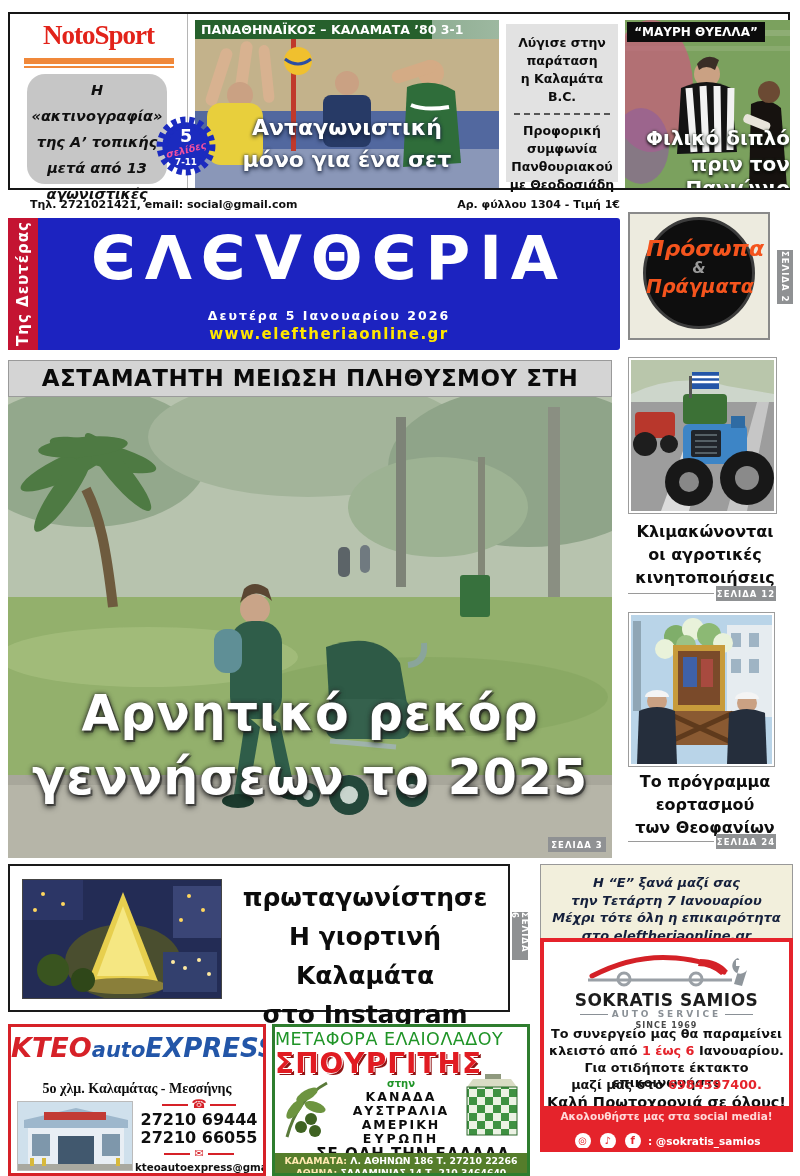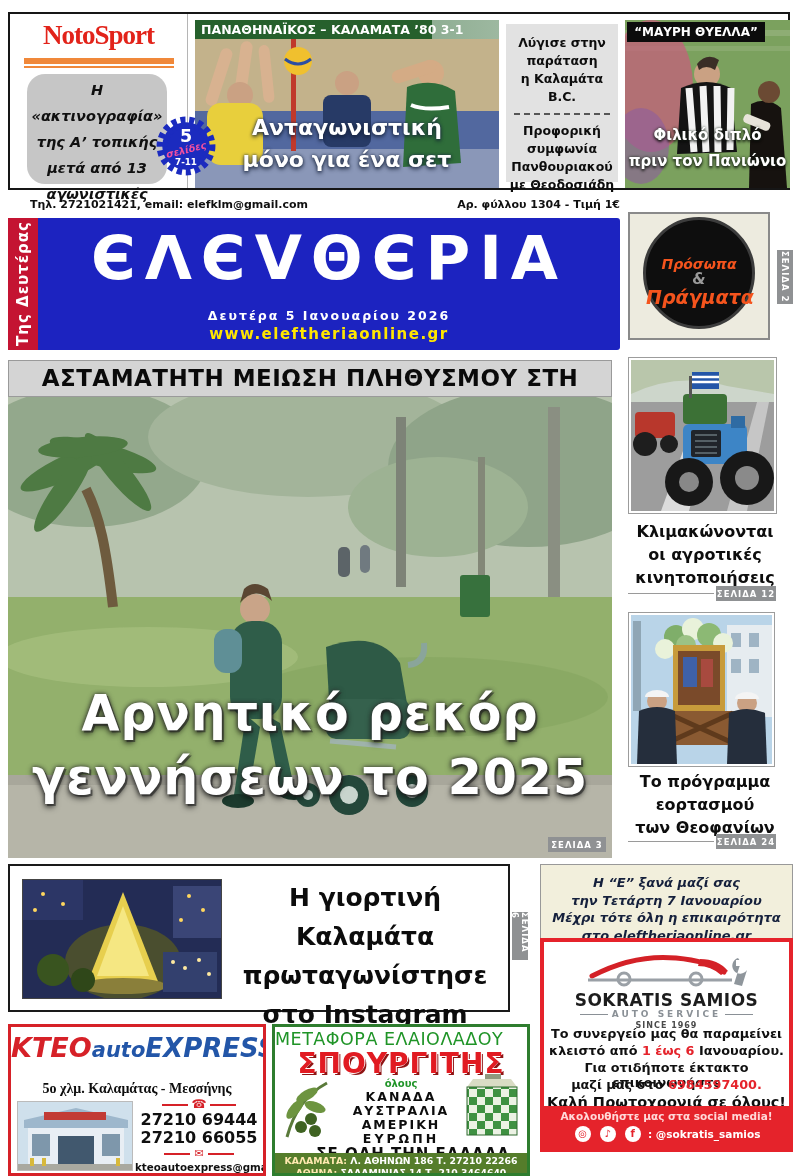--- a/index.html
+++ b/index.html
@@ -25,37 +25,37 @@
   padding-left:6px;background:linear-gradient(to right,#26602c 0%,#26602c 78%,#8fae93 78%,#9db8a0 100%)}
 .vb-photo{left:0;top:19px;width:304px;height:149px;overflow:hidden}
 .vb-cap{width:100%;text-align:center;color:#fff;font-weight:bold;font-size:22px;
   text-shadow:0 0 3px #24324f,0 2px 4px rgba(10,20,40,.8)}
 .brief-box{left:496px;top:10px;width:112px;height:158px;background:#e2e2e2;font-weight:bold;font-size:12.5px;
   line-height:18px;text-align:center;color:#0d0d0d;padding-top:10px}
 .brief-div{border-top:2px dashed #555;margin:7px 8px}
 .fb-panel{left:615px;top:6px;width:165px;height:168px;overflow:hidden}
 .fb-title{left:2px;top:2px;width:138px;height:20px;line-height:20px;background:#0c0c0c;color:#fff;
   font-weight:bold;font-size:12px;text-align:center;z-index:3}
-.fb-cap{width:100%;text-align:center;color:#fff;font-weight:bold;font-size:15px;
+.fb-cap{width:100%;text-align:right;color:#fff;font-weight:bold;font-size:20px;
   text-shadow:0 0 3px #1c2b1c,0 2px 3px rgba(0,0,0,.8)}
 
 
 .contact-line{left:30px;top:198px;font-size:11px;font-weight:bold;color:#101010}
 .issue-line{left:380px;top:198px;width:240px;text-align:right;font-size:11px;font-weight:bold;color:#101010}
 .mast{left:8px;top:218px;width:612px;height:132px;background:#1c23c0;border-radius:3px}
 .edition{left:0;top:0;width:30px;height:132px;background:#c41432;color:#fff;font-weight:bold;font-size:15px;
   writing-mode:vertical-rl;transform:rotate(180deg);display:flex;align-items:center;justify-content:center;letter-spacing:1px}
 .mast-logo{left:30px;top:4px;width:582px;text-align:center;color:#fff;font-weight:900;font-size:61px;
   letter-spacing:9px;font-family:"DejaVu Sans",sans-serif}
 .mast-date{left:30px;top:90px;width:582px;text-align:center;color:#fff;font-weight:bold;font-size:12.5px;letter-spacing:2px}
 .mast-site{left:30px;top:107px;width:582px;text-align:center;color:#ffe600;font-weight:bold;font-size:15px;letter-spacing:1.5px}
 .prosopa{left:628px;top:212px;width:142px;height:128px;background:#edebdf;border:2px solid #8a8a8a}
 .pros-circle{left:13px;top:3px;width:112px;height:112px;background:#0e0e0e;border:3px solid #3c3c3c;border-radius:50%;
   text-align:center;font-style:italic;font-weight:bold}
-.pros-l1{margin-top:36px;font-size:14px;color:#f4541d}
+.pros-l1{margin-top:16px;font-size:22px;color:#f4541d}
 .pros-amp{font-size:15px;color:#9a9a9a;line-height:14px}
 .pros-l2{font-size:19px;color:#f4541d}
 .vtag{position:absolute;background:#8f9193;color:#fff;font-size:8.5px;font-weight:bold;
   writing-mode:vertical-rl;display:flex;align-items:center;justify-content:center;letter-spacing:1px}
 
 
 .kicker{left:8px;top:360px;width:604px;height:37px;background:#d4d4d4;border:1px solid #9a9a9a;
   line-height:35px;text-align:center;font-weight:900;font-size:23px;color:#0a0a0a;letter-spacing:.5px}
 .main-photo{left:8px;top:397px;width:604px;height:461px;overflow:hidden}
 .mp-cap{width:100%;text-align:center;color:#fff;font-weight:bold;font-size:49px;letter-spacing:1px;
@@ -105,21 +105,21 @@
 .kteo-photo{left:6px;top:74px;width:116px;height:70px;overflow:hidden;border:1px solid #bbb}
 .kteo-right{left:124px;top:70px;width:128px;text-align:center}
 .kteo-iconrow{color:#d62128;font-size:12px;line-height:14px}
 .kteo-iconrow .dash{display:inline-block;width:26px;height:2px;background:#d62128;vertical-align:middle;margin:0 4px}
 .kteo-phone{font-weight:900;font-size:16px;color:#101010;line-height:18px}
 .kteo-mail{font-weight:800;font-size:10.3px;color:#101010}
 
 
 .spour{left:272px;top:1024px;width:258px;height:152px;border:3px solid #2e7d2e;background:#fff;overflow:hidden}
 .sp-kicker{left:0;top:2px;width:100%;text-align:left;font-weight:400;font-size:17.5px;color:#1f9427;letter-spacing:.5px}
-.sp-brand{left:0;top:20px;width:100%;text-align:center;font-weight:900;font-size:28px;color:#e11b22;letter-spacing:1px;
+.sp-brand{left:0;top:20px;width:100%;text-align:left;font-weight:900;font-size:28px;color:#e11b22;letter-spacing:1px;
   text-shadow:-1px -1px 0 #fff,1px -1px 0 #fff,-1px 1px 0 #fff,2px 2px 0 #8f1414}
 .sp-pros{left:0;top:51px;width:100%;text-align:center;font-weight:bold;font-size:10px;color:#1f9427}
 .sp-dest{position:absolute;width:100%;text-align:center;font-weight:900;font-size:12.5px;letter-spacing:2px;color:#0d0d0d}
 .sp-greece{left:0;top:107px;width:100%;text-align:center;font-weight:900;font-size:15px;color:#0d0d0d;letter-spacing:1px}
 .sp-kai{font-size:10px;color:#1f9427;font-weight:900;letter-spacing:0}
 .sp-band{left:0;top:126px;width:100%;height:26px;background:#557d2b;text-align:center;
   font-weight:800;font-size:9.3px;line-height:11.5px;color:#fff;padding-top:2px}
 .sp-lab{color:#ffe9b0}
 </style>
 </head>
@@ -204,21 +204,21 @@
         <path d="M126 84 q16 -8 30 4 l6 80 -38 0 z" fill="#16120f"></path>
         <circle cx="144" cy="72" r="11" fill="#6b4a33"></circle>
         <rect x="118" y="98" width="28" height="9" rx="4" fill="#e8e4da" transform="rotate(22 132 102)"></rect>
       </svg>
       <div class="abs fb-title">“ΜΑΥΡΗ ΘΥΕΛΛΑ”</div>
       <div class="abs fb-cap" style="top:106px">Φιλικό διπλό</div>
       <div class="abs fb-cap" style="top:132px">πριν τον Πανιώνιο</div>
     </div>
   </div>
 
-  <div class="abs contact-line">Τηλ. 2721021421, email: elefklm@gmail.com</div>
+  <div class="abs contact-line">Τηλ. 2721021421, email: social@gmail.com</div>
   <div class="abs issue-line">Αρ. φύλλου 1304 - Τιμή 1€</div>
 
   <div class="abs mast">
     <div class="abs edition">Της Δευτέρας</div>
     <div class="abs mast-logo">ЄΛЄVΘЄΡΙΑ</div>
     <div class="abs mast-date">Δευτέρα 5 Ιανουαρίου 2026</div>
     <div class="abs mast-site">www.eleftheriaonline.gr</div>
   </div>
 
   <div class="abs prosopa">
@@ -377,22 +377,22 @@
         <rect x="140" y="72" width="54" height="40" fill="#33406e"></rect>
         <g fill="#ffe9a0">
             <circle cx="150" cy="82" r="2"></circle>
             <circle cx="162" cy="88" r="2"></circle>
         <circle cx="176" cy="80" r="2"></circle>
             <circle cx="186" cy="94" r="2"></circle>
           </g>
       </svg>
     </div>
     <div class="abs insta-text">
+      <div>πρωταγωνίστησε</div>
       <div>Η γιορτινή Καλαμάτα</div>
-      <div>πρωταγωνίστησε</div>
       <div>στο Instagram</div>
     </div>
   </div>
   <div class="vtag" style="left:512px;top:912px;width:16px;height:48px">ΣΕΛΙΔΑ 6</div>
 
   <div class="abs notice">
     <div>Η “Ε” ξανά μαζί σας</div>
     <div>την Τετάρτη 7 Ιανουαρίου</div>
     <div>Μέχρι τότε όλη η επικαιρότητα</div>
     <div>στο eleftheriaonline.gr</div>
@@ -415,21 +415,21 @@
     <div class="abs sam-brand">SOKRATIS SAMIOS</div>
     <div class="abs sam-sub"><span class="dash"></span><span>AUTO SERVICE</span><span class="dash"></span></div>
     <div class="abs sam-since">SINCE 1969</div>
     <div class="sam-body" style="top:84px">Το συνεργείο μας θα παραμείνει</div>
     <div class="sam-body" style="top:101px"><span>κλειστό από </span><span class="sam-red">1 έως 6</span><span> Ιανουαρίου.</span></div>
     <div class="sam-body" style="top:118px">Για οτιδήποτε έκτακτο επικοινωνήστε</div>
     <div class="sam-body" style="top:135px"><span>μαζί μας στο </span><span class="sam-red">6984597400.</span></div>
     <div class="sam-body" style="top:152px;font-size:14.5px">Καλή Πρωτοχρονιά σε όλους!</div>
     <div class="abs sam-footer">
       <div class="sam-follow">Ακολουθήστε μας στα social media!</div>
-      <div style="margin-top:1px">
+      <div style="margin-top:8px">
         <span class="sicon">◎</span>
         <span class="sicon">♪</span>
         <span class="sicon">f</span>
         <span class="sam-handle">: @sokratis_samios</span>
       </div>
     </div>
   </div>
 
   <div class="abs kteo">
     <div class="abs kteo-brand"><span class="k1">ΚΤΕΟ</span><span class="k2">auto</span><span class="k3">EXPRESS</span></div>
@@ -456,21 +456,21 @@
       <div class="kteo-phone">27210 69444</div>
       <div class="kteo-phone">27210 66055</div>
       <div class="kteo-iconrow" style="font-size:11px"><span class="dash"></span><span>✉</span><span class="dash"></span></div>
       <div class="kteo-mail">kteoautoexpress@gmail.com</div>
     </div>
   </div>
 
   <div class="abs spour">
     <div class="abs sp-kicker">ΜΕΤΑΦΟΡΑ ΕΛΑΙΟΛΑΔΟΥ</div>
     <div class="abs sp-brand">ΣΠΟΥΡΓΙΤΗΣ</div>
-    <div class="abs sp-pros">όλους</div>
+    <div class="abs sp-pros">στην</div>
     <div class="sp-dest" style="top:62px">ΚΑΝΑΔΑ</div>
     <div class="sp-dest" style="top:76px">ΑΥΣΤΡΑΛΙΑ</div>
     <div class="sp-dest" style="top:90px">ΑΜΕΡΙΚΗ</div>
     <div class="sp-dest" style="top:104px;letter-spacing:3px">ΕΥΡΩΠΗ</div>
     <div class="abs sp-greece" style="top:118px"><span class="sp-kai">και</span> <span>ΣΕ ΟΛΗ ΤΗΝ ΕΛΛΑΔΑ</span></div>
     <div class="abs" style="left:2px;top:52px;width:56px;height:62px">
       <svg viewBox="0 0 56 62" width="56" height="62">
         <path d="M50 4 Q20 20 10 58" stroke="#5a7a3a" stroke-width="3" fill="none"></path>
         <g fill="#6d9440">
           <ellipse cx="30" cy="16" rx="12" ry="5" transform="rotate(-30 30 16)"></ellipse>

